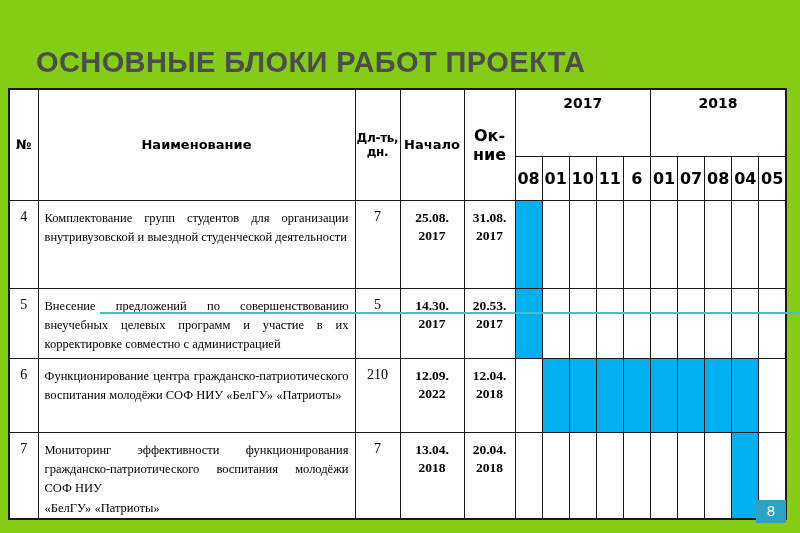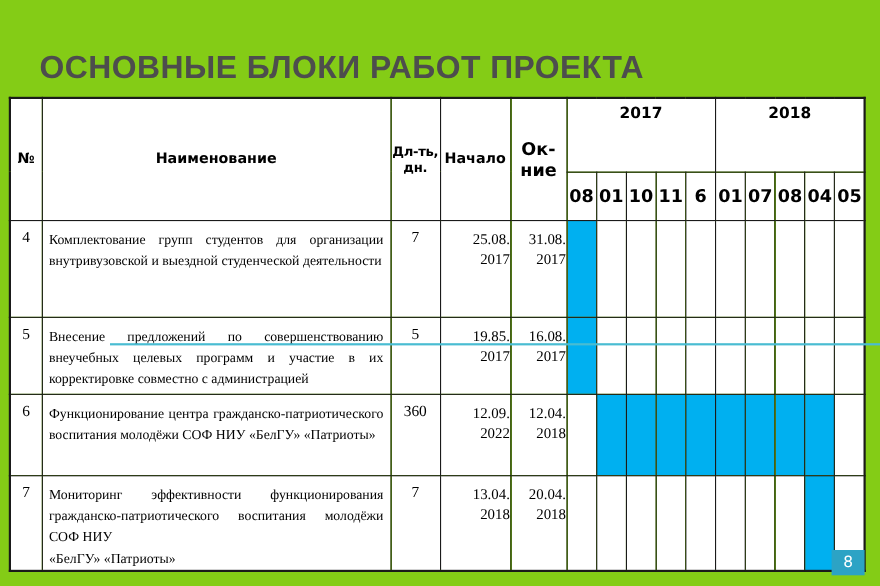--- a/index.html
+++ b/index.html
@@ -29,21 +29,21 @@
   th.year{font-size:14px;vertical-align:top;padding-top:5px;}
   tr.month-row{height:44px;}
   tr.month-row th{font-size:16px;vertical-align:middle;}
   .gantt tbody td{vertical-align:top;font-family:"Liberation Serif",serif;color:#000;background:#fff;}
   td.num{text-align:center;font-size:14px;padding-top:8px;}
   td.name{
     font-size:12.5px;line-height:1.55;padding:8px 6px 0 6px;
     text-align:justify;white-space:pre-line;
   }
   td.dur{text-align:center;font-size:14px;padding-top:8px;}
-  td.date{text-align:right;font-size:13.5px;line-height:1.35;padding-top:8px;white-space:pre-line;}
+  td.date{text-align:center;font-size:13.5px;line-height:1.35;padding-top:8px;white-space:pre-line;font-weight:bold;}
   td.g.bar{background:var(--bar-fill,#00b0f0);}
   tr.r0{height:88px;} tr.r1{height:70px;} tr.r2{height:74px;} tr.r3{height:62px;}
   .accent-line{
     position:absolute;left:100px;top:312px;width:700px;height:2px;
     background:var(--accent-line,#49bcd2);pointer-events:none;
   }
   .page-badge{
     position:absolute;left:756px;top:500px;width:30px;height:23px;
     background:var(--page-badge-bg,#2ca3c5);color:#ffffff;
     font-family:"DejaVu Sans","Liberation Sans",sans-serif;font-size:14px;
@@ -114,39 +114,39 @@
         <td class="g"></td>
         <td class="g"></td>
         <td class="g"></td>
         <td class="g"></td>
         <td class="g"></td>
       </tr>
       <tr class="r1">
         <td class="num">5</td>
         <td class="name">Внесение предложений по совершенствованию внеучебных целевых программ и участие в их корректировке совместно с администрацией</td>
         <td class="dur">5</td>
-        <td class="date">19.85.
+        <td class="date">14.30.
 2017</td>
-        <td class="date">16.08.
+        <td class="date">20.53.
 2017</td>
         <td class="g bar"></td>
         <td class="g"></td>
         <td class="g"></td>
         <td class="g"></td>
         <td class="g"></td>
         <td class="g"></td>
         <td class="g"></td>
         <td class="g"></td>
         <td class="g"></td>
         <td class="g"></td>
       </tr>
       <tr class="r2">
         <td class="num">6</td>
         <td class="name">Функционирование центра гражданско-патриотического воспитания молодёжи СОФ НИУ «БелГУ» «Патриоты»</td>
-        <td class="dur">360</td>
+        <td class="dur">210</td>
         <td class="date">12.09.
 2022</td>
         <td class="date">12.04.
 2018</td>
         <td class="g"></td>
         <td class="g bar"></td>
         <td class="g bar"></td>
         <td class="g bar"></td>
         <td class="g bar"></td>
         <td class="g bar"></td>

